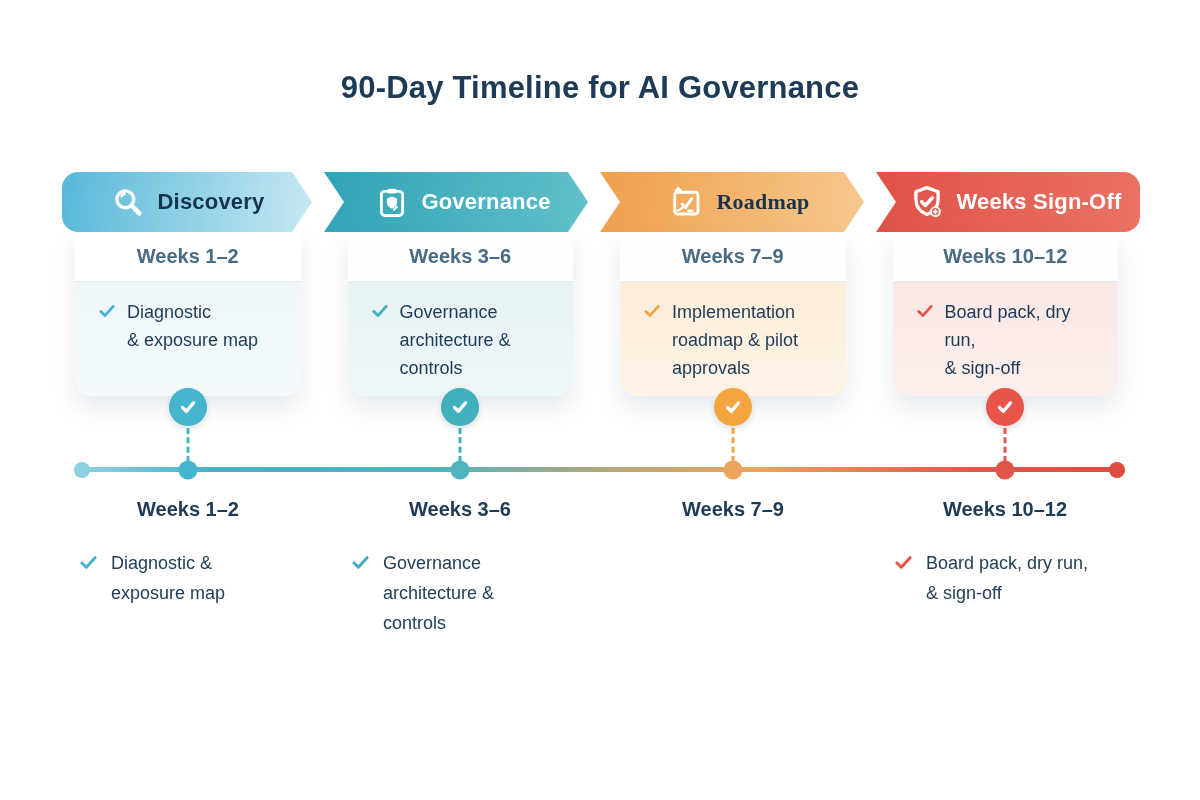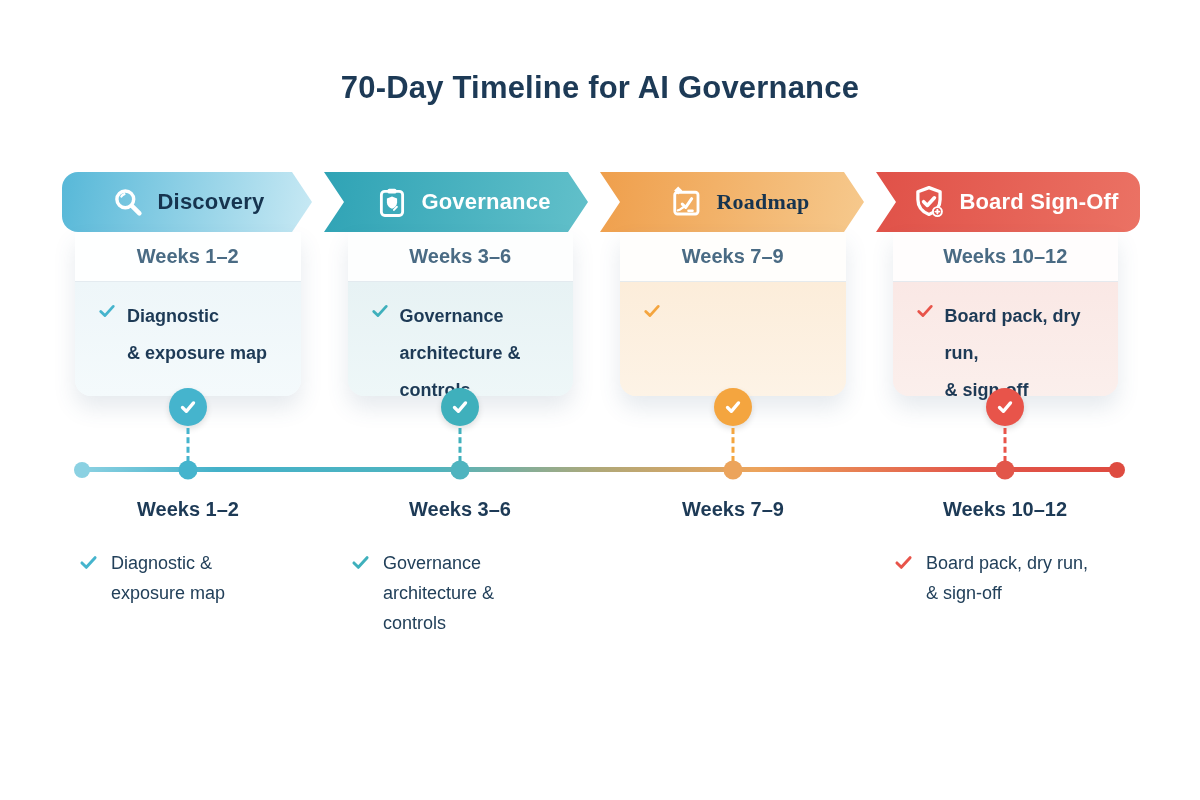--- a/index.html
+++ b/index.html
@@ -44,21 +44,21 @@
                 border-bottom:1px solid rgba(110,145,170,.18);
                 font-size:20px; font-weight:600; color:#4a6b84; }
   .card-body { height:114px; padding:16px 14px 0 22px; display:flex; gap:10px;
                border-radius:0 0 16px 16px; }
   .c0 .card-body { background:linear-gradient(180deg,#eef6f9,#f4fafc); }
   .c1 .card-body { background:linear-gradient(180deg,#e7f2f4,#eef7f8); }
   .c2 .card-body { background:linear-gradient(180deg,#fcedda,#fdf3e6); }
   .c3 .card-body { background:linear-gradient(180deg,#fae8e5,#fbefec); }
   .c0 { background:#f6fbfd; } .c1 { background:#f0f8f9; } .c2 { background:#fdf4e8; } .c3 { background:#fbefed; }
   .task-check { flex:0 0 auto; margin-top:3px; }
-  .card-task { font-size:18px; font-weight:700; color:#1d3a56; line-height:37px; white-space:pre-line; }
+  .card-task { font-size:18px; font-weight:400; color:#1d3a56; line-height:28px; white-space:pre-line; }
 
   
   .badge { position:absolute; left:50%; bottom:-30px; transform:translateX(-50%);
            width:38px; height:38px; border-radius:50%;
            display:flex; align-items:center; justify-content:center;
            box-shadow:0 3px 6px rgba(0,0,0,.12); }
   .bg-cyan{background:#45b4cd;} .bg-teal{background:#3fb0bc;} .bg-orange{background:#f4a53f;} .bg-red{background:#e8544a;}
 
   
   .connector { position:absolute; top:428px; height:34px; width:0;
@@ -79,21 +79,21 @@
   .ac-cyan{color:#45b4cd; border-color:#45b4cd;} .ac-teal{color:#3fb0bc; border-color:#3fb0bc;}
   .ac-orange{color:#f4a53f; border-color:#f4a53f;} .ac-red{color:#e8544a; border-color:#e8544a;}
   .bgd-cyan{background:#45b4cd;} .bgd-teal{background:#4fb4bf;} .bgd-orange{background:#eca45c;} .bgd-red{background:#e2564a;}
   .bgd-start{background:#8bd1e2;} .bgd-finish{background:#de4b40;}
 </style>
 </head>
 <body>
 
 <div class="stage">
 
-  <div class="title">70-Day Timeline for AI Governance</div>
+  <div class="title">90-Day Timeline for AI Governance</div>
 
   <div class="header-row">
     <div class="ph ph0">
       <span class="ph-icon">
         <svg width="36" height="36" viewBox="0 0 24 24" fill="none">
           <circle cx="10.2" cy="10.2" r="5.6" stroke="#ffffff" stroke-width="2.3"></circle>
           <path d="M7.6 8.4a3.2 3.2 0 0 1 2-1.6" stroke="#ffffff" stroke-width="1.5" stroke-linecap="round"></path>
           <line x1="14.6" y1="14.6" x2="19.6" y2="19.6" stroke="#ffffff" stroke-width="3" stroke-linecap="round"></line>
         </svg>
       </span>
@@ -125,21 +125,21 @@
     <div class="ph ph3">
       <span class="ph-icon">
         <svg width="36" height="36" viewBox="0 0 24 24" fill="none">
           <path d="M12 2.4l7.4 2.8v5.1c0 5-3.1 8.3-7.4 10-4.3-1.7-7.4-5-7.4-10V5.2z" stroke="#ffffff" stroke-width="2.2" stroke-linejoin="round"></path>
           <polyline points="8.4,11.8 10.9,14.3 15.6,9.2" stroke="#ffffff" stroke-width="2.4" stroke-linecap="round" stroke-linejoin="round"></polyline>
           <circle cx="17.6" cy="18.4" r="3" fill="#e05148" stroke="#ffffff" stroke-width="1.3"></circle>
           <line x1="17.6" y1="17.1" x2="17.6" y2="19.7" stroke="#ffffff" stroke-width="1.3" stroke-linecap="round"></line>
           <line x1="16.3" y1="18.4" x2="18.9" y2="18.4" stroke="#ffffff" stroke-width="1.3" stroke-linecap="round"></line>
         </svg>
       </span>
-      <span class="ph-label lbl-light">Board Sign-Off</span>
+      <span class="ph-label lbl-light">Weeks Sign-Off</span>
     </div>
   </div>
 
   <div class="cards-row">
     <div class="card-col">
       <div class="card c0">
         <div class="card-weeks">Weeks 1–2</div>
         <div class="card-body">
           <span class="task-check">
             <svg width="20" height="20" viewBox="0 0 24 24" fill="none">
@@ -178,20 +178,23 @@
     </div>
     <div class="card-col">
       <div class="card c2">
         <div class="card-weeks">Weeks 7–9</div>
         <div class="card-body">
           <span class="task-check">
             <svg width="20" height="20" viewBox="0 0 24 24" fill="none">
                 <polyline points="4.5,12.5 9.5,17.5 19.5,6.5" stroke="#f4a53f" stroke-width="3.4" stroke-linecap="round" stroke-linejoin="round"></polyline>
               </svg>
           </span>
+          <div class="card-task">Implementation
+roadmap &amp; pilot
+approvals</div>
         </div>
         <div class="badge bg-orange">
           <svg width="22" height="22" viewBox="0 0 24 24" fill="none">
               <polyline points="6,12.5 10.2,16.7 18,7.5" stroke="#ffffff" stroke-width="3.6" stroke-linecap="round" stroke-linejoin="round"></polyline>
             </svg>
         </div>
       </div>
     </div>
     <div class="card-col">
       <div class="card c3">

